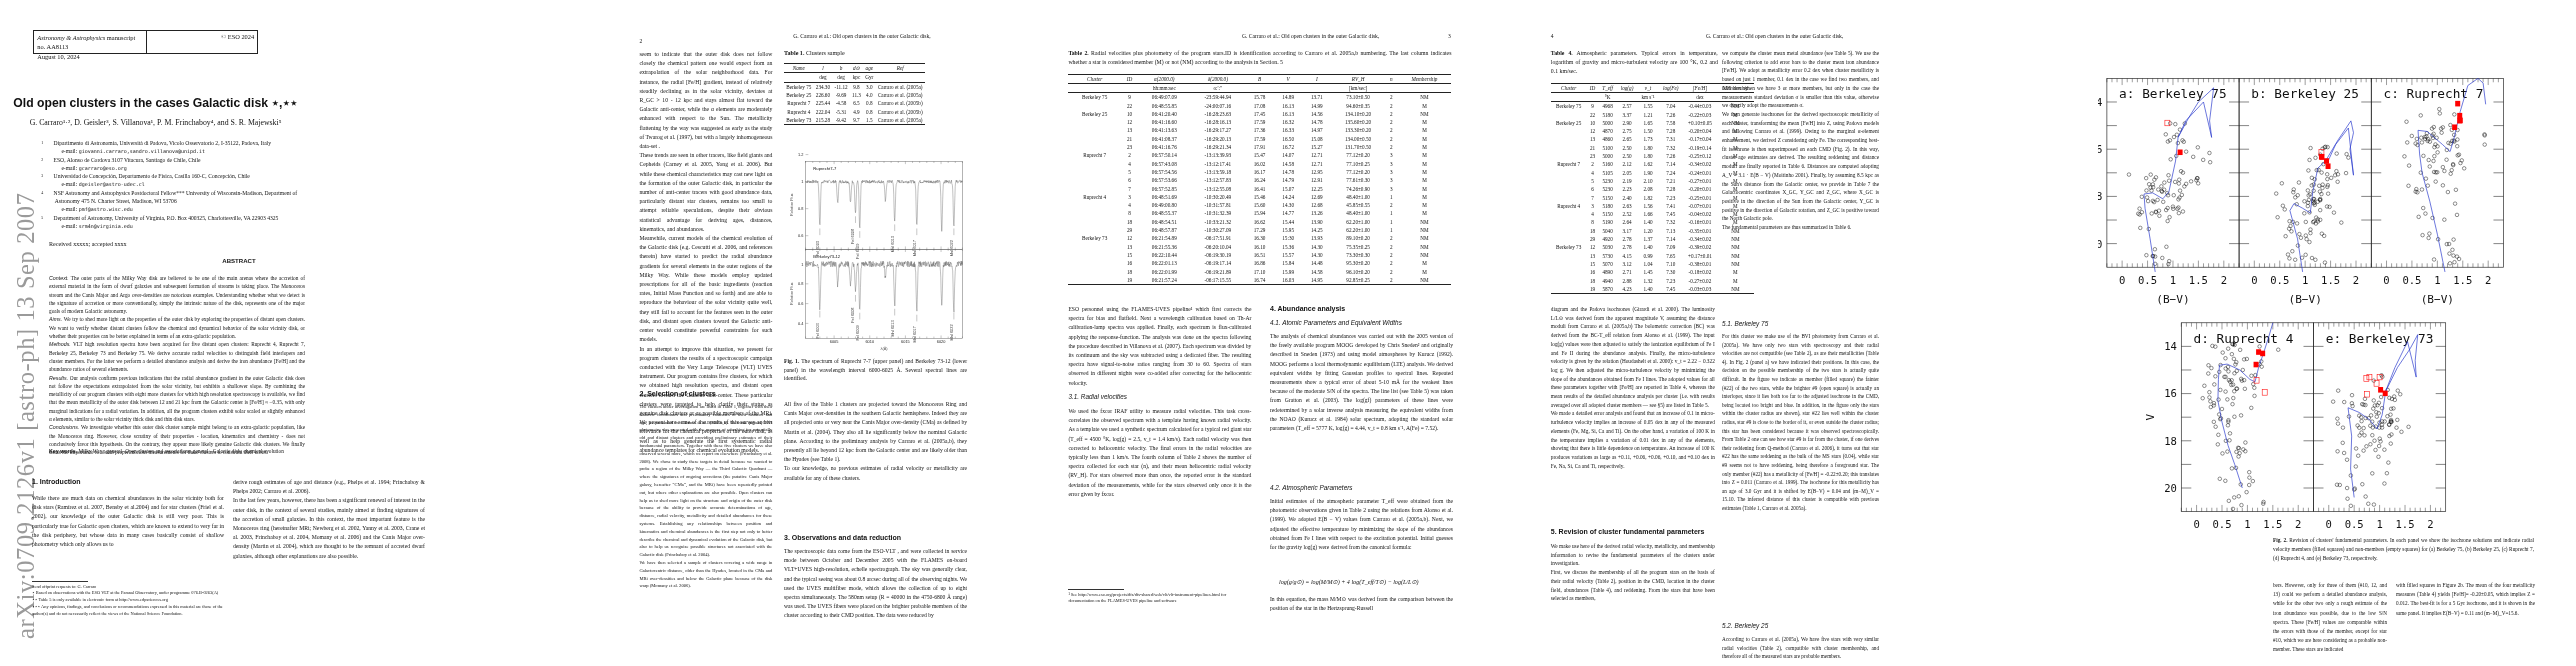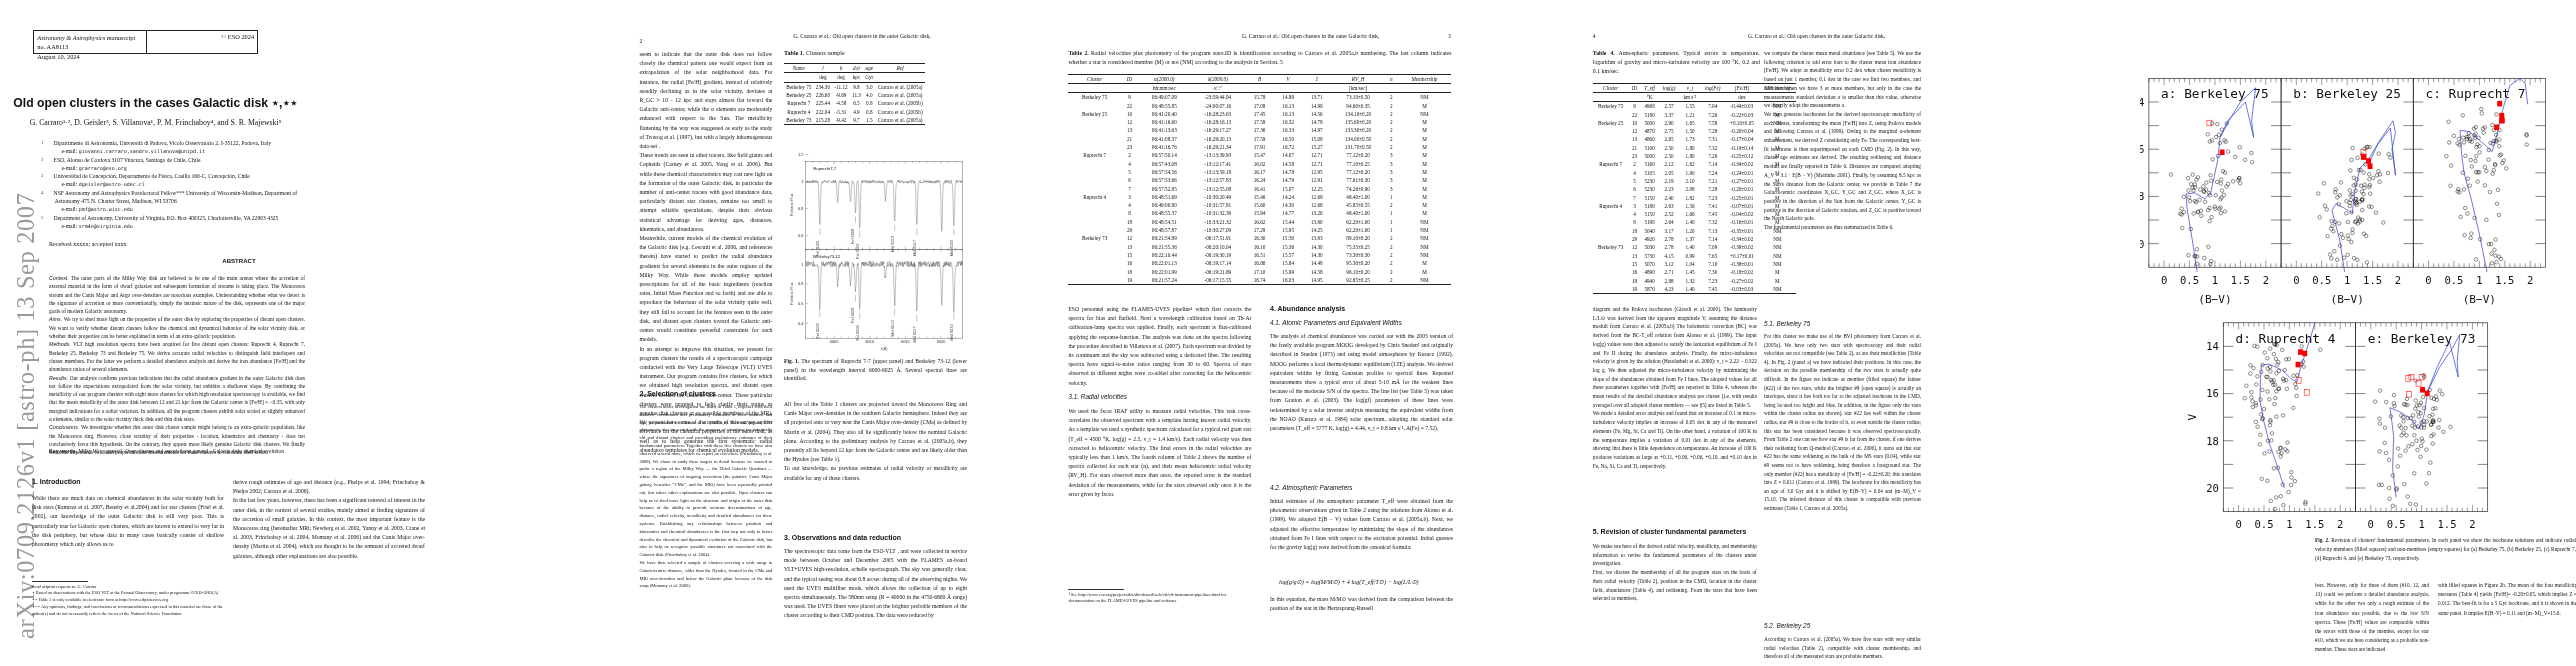--- a/index.html
+++ b/index.html
@@ -2,21 +2,21 @@
 <html style="font-size:9px"><head>
 <meta charset="utf-8">
 <style>
 *{box-sizing:border-box;margin:0;padding:0}
 html,body{width:2576px;height:667px;background:#fff;overflow:hidden}
 body{font-family:"Liberation Serif",serif;color:#111;position:relative}
 .page{position:absolute;top:0;height:667px;background:#fff}
 #p1{left:0;width:645px}
 #p2{left:645px;width:422px}
 #p3{left:1059px;width:531px}
-#p4{left:1590px;width:986px}
+#p4{left:1548px;width:986px}
 .arxiv{position:absolute;left:12.2px;top:639px;transform:rotate(-90deg);transform-origin:0 0;font-family:"Liberation Serif",serif;font-size:24.5px;color:#9a9a9a;white-space:nowrap;letter-spacing:0.6px}
 .title{position:absolute;left:0;width:311px;top:96px;text-align:center;font-family:"Liberation Sans",sans-serif;font-weight:bold;font-size:12.2px}
 .authors{position:absolute;left:0;width:311px;top:118px;text-align:center;font-size:7.8px}
 .affil{position:absolute;left:48px;top:139px;width:267px;font-size:5.6px;line-height:8.3px}
 .affil .n{display:inline-block;width:5.6px;font-size:3.9px;vertical-align:top}
 .affil .m{font-family:"DejaVu Sans Mono",monospace;font-size:5px}
 .recv{position:absolute;left:49px;top:241px;font-size:6.1px}
 .abshead{position:absolute;left:0;width:478px;top:257px;text-align:center;font-family:"Liberation Sans",sans-serif;font-weight:bold;font-size:6.1px}
 .abstract{position:absolute;left:49px;top:274px;width:253px;font-size:5.3px;line-height:8.3px;text-align:justify}
 .abstract i{font-family:"Liberation Sans",sans-serif;font-style:italic}

